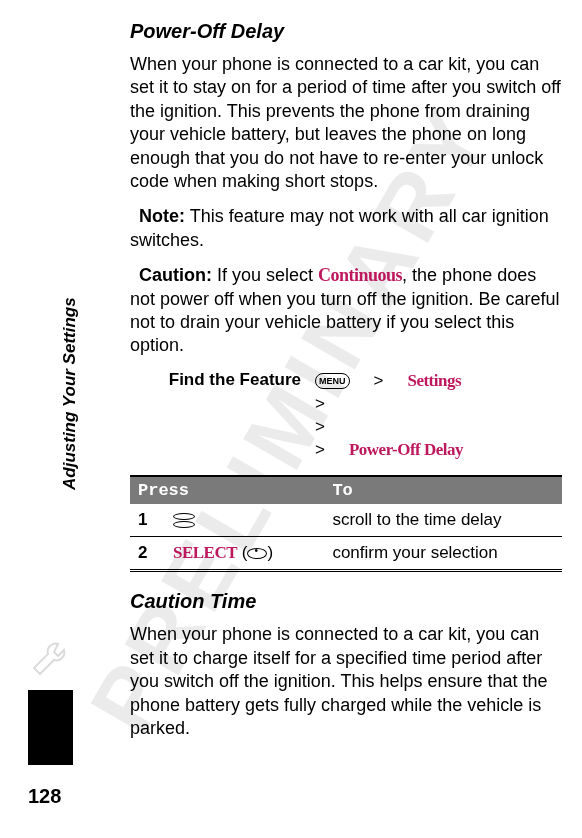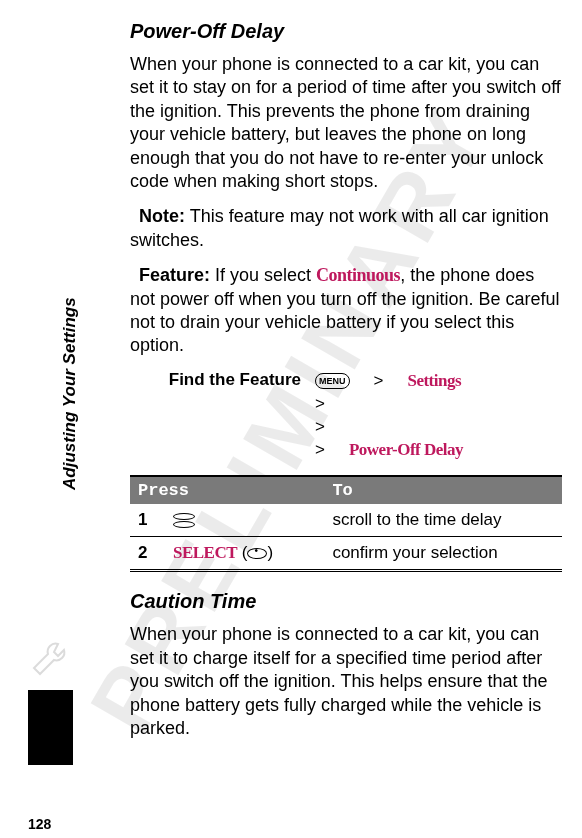--- a/index.html
+++ b/index.html
@@ -159,23 +159,23 @@
       position: absolute;
       left: 28px;
       top: 690px;
       width: 45px;
       height: 75px;
       background: #000;
     }
     .page-num {
       position: absolute;
       left: 28px;
-      bottom: 6px;
-      font-weight: bold;
-      font-size: 14px;
+      bottom: 30px;
+      font-weight: bold;
+      font-size: 20px;
     }
   </style>
 </head>
 <body>
 
 <div class="watermark">PRELIMINARY</div>
 
 <div class="sidebar-text">Adjusting Your Settings</div>
 
 <div class="sidebar-icon">
@@ -190,21 +190,21 @@
 
   <h2 class="section">Power-Off Delay</h2>
 
   <p class="body">When your phone is connected to a car kit, you can set it to stay on for a period of time after you switch off the ignition. This prevents the phone from draining your vehicle battery, but leaves the phone on long enough that you do not have to re-enter your unlock code when making short stops.</p>
 
   <p class="body">
     <span class="note-label">Note:</span><span> This feature may not work with all car ignition switches.</span>
   </p>
 
   <p class="body">
-    <span class="caution-label">Feature:</span><span> If you select </span><span class="mono">Continuous</span><span>, the phone does not power off when you turn off the ignition. Be careful not to drain your vehicle battery if you select this option.</span>
+    <span class="caution-label">Caution:</span><span> If you select </span><span class="mono">Continuous</span><span>, the phone does not power off when you turn off the ignition. Be careful not to drain your vehicle battery if you select this option.</span>
   </p>
 
   <div class="find-feature">
     <div class="find-feature-label">Find the Feature</div>
     <div class="find-feature-path">
       <div class="path-line">
         <span class="menu-btn">MENU</span>
         <span class="gt">&gt;</span>
         <span class="mono">Settings</span>
       </div>

